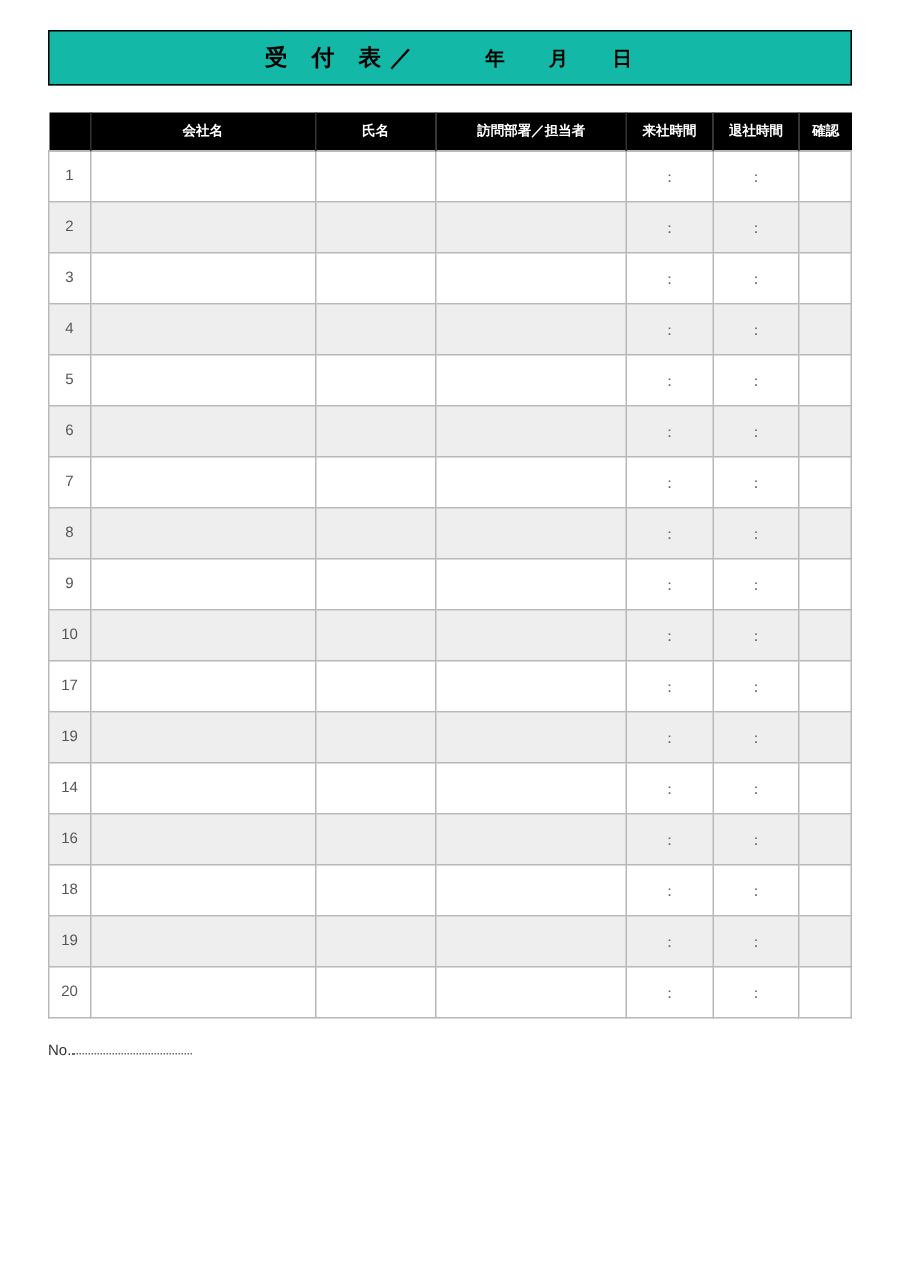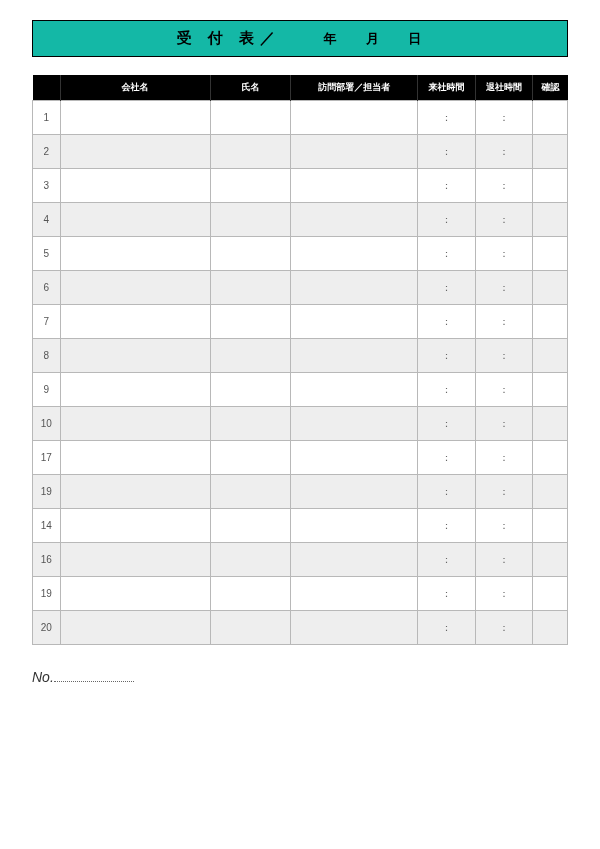--- a/index.html
+++ b/index.html
@@ -70,24 +70,23 @@
     .col-arrive { width: 50px; }
     .col-leave { width: 50px; }
     .col-check { width: 30px; }
     .num-cell {
       color: #555;
     }
     .time-cell {
       color: #666;
     }
     .footer {
-      margin-top: 24px;
-      font-size: 14px;
+      margin-top: 14px;
+      font-size: 10px;
       color: #333;
-      font-style: italic;
     }
     .footer-line {
       display: inline-block;
       border-bottom: 1px dotted #666;
       width: 80px;
       height: 10px;
       vertical-align: baseline;
     }
   </style>
 </head>
@@ -242,20 +241,29 @@
       <tr>
         <td class="num-cell">16</td>
         <td></td>
         <td></td>
         <td></td>
         <td class="time-cell">：</td>
         <td class="time-cell">：</td>
         <td></td>
       </tr>
       <tr>
+        <td class="num-cell">18</td>
+        <td></td>
+        <td></td>
+        <td></td>
+        <td class="time-cell">：</td>
+        <td class="time-cell">：</td>
+        <td></td>
+      </tr>
+      <tr>
         <td class="num-cell">19</td>
         <td></td>
         <td></td>
         <td></td>
         <td class="time-cell">：</td>
         <td class="time-cell">：</td>
         <td></td>
       </tr>
       <tr>
         <td class="num-cell">20</td>

